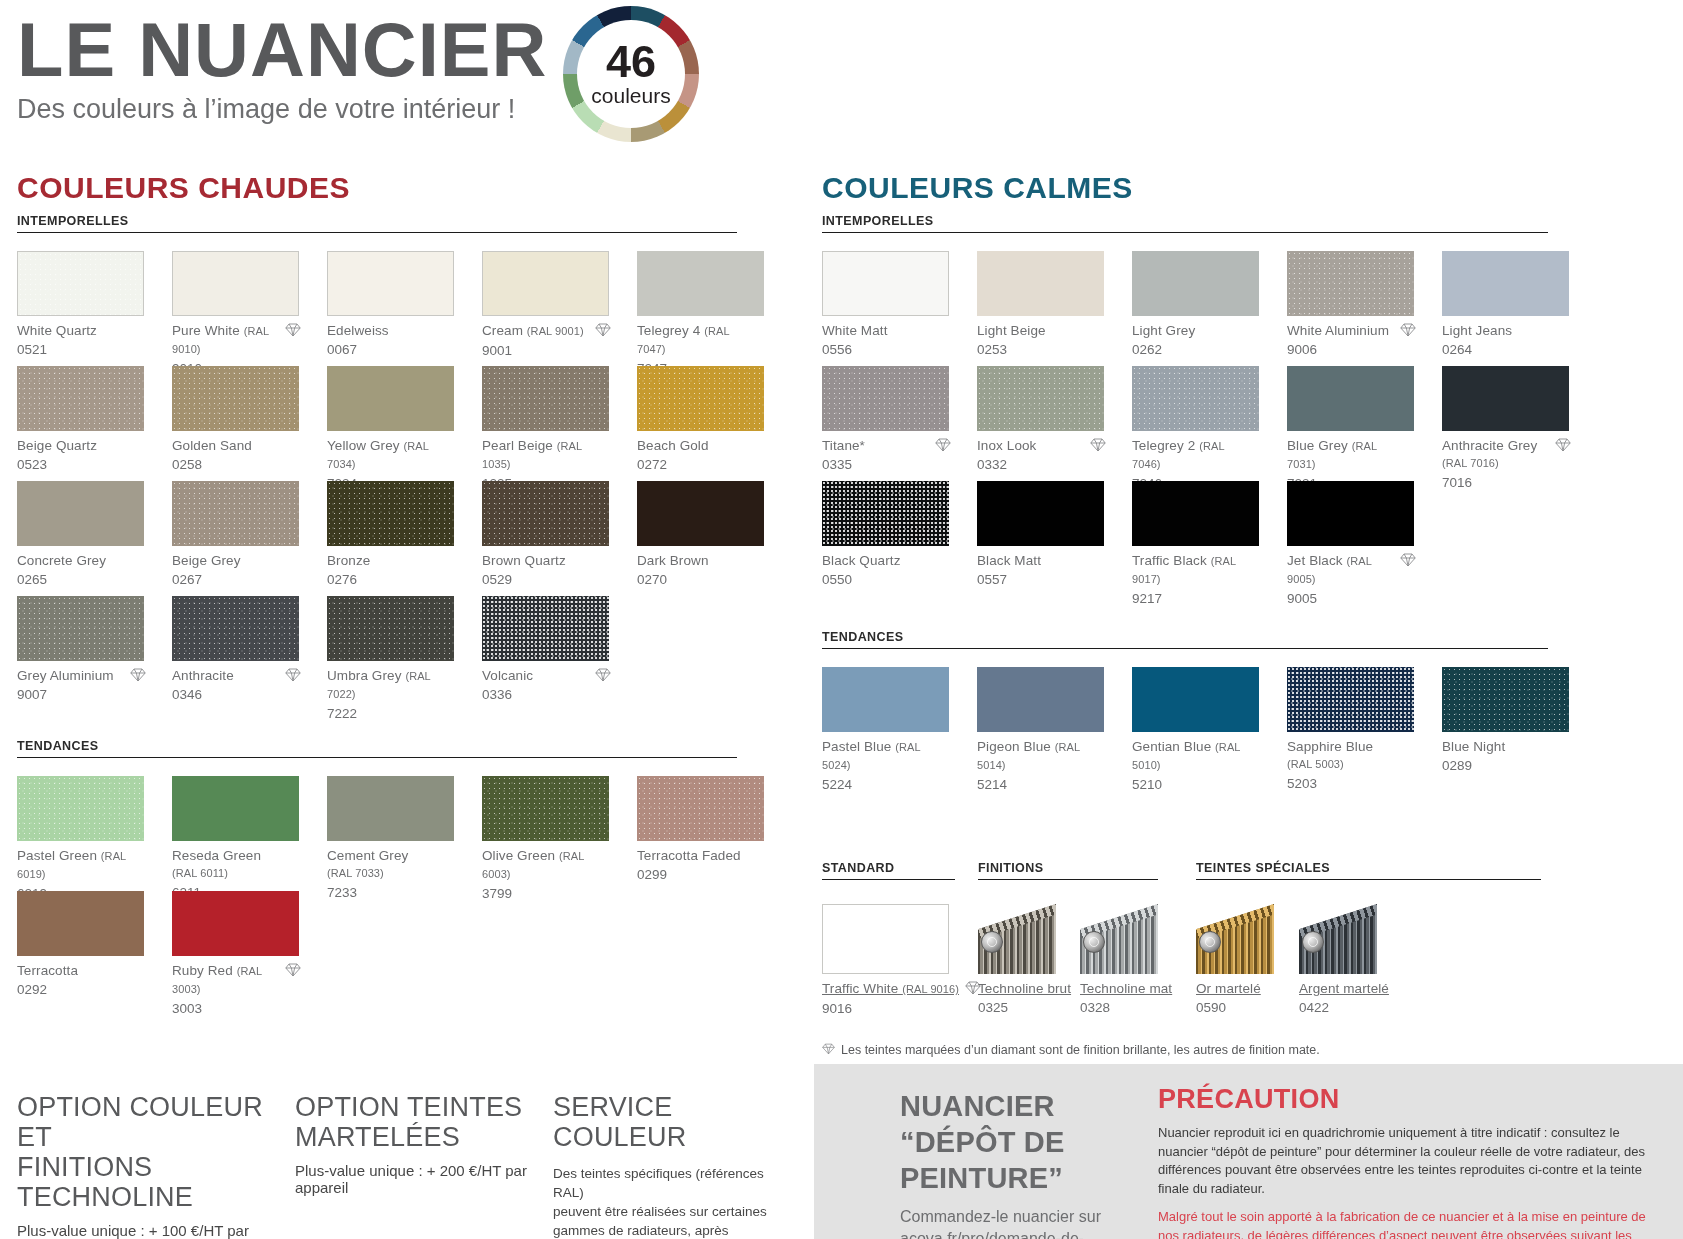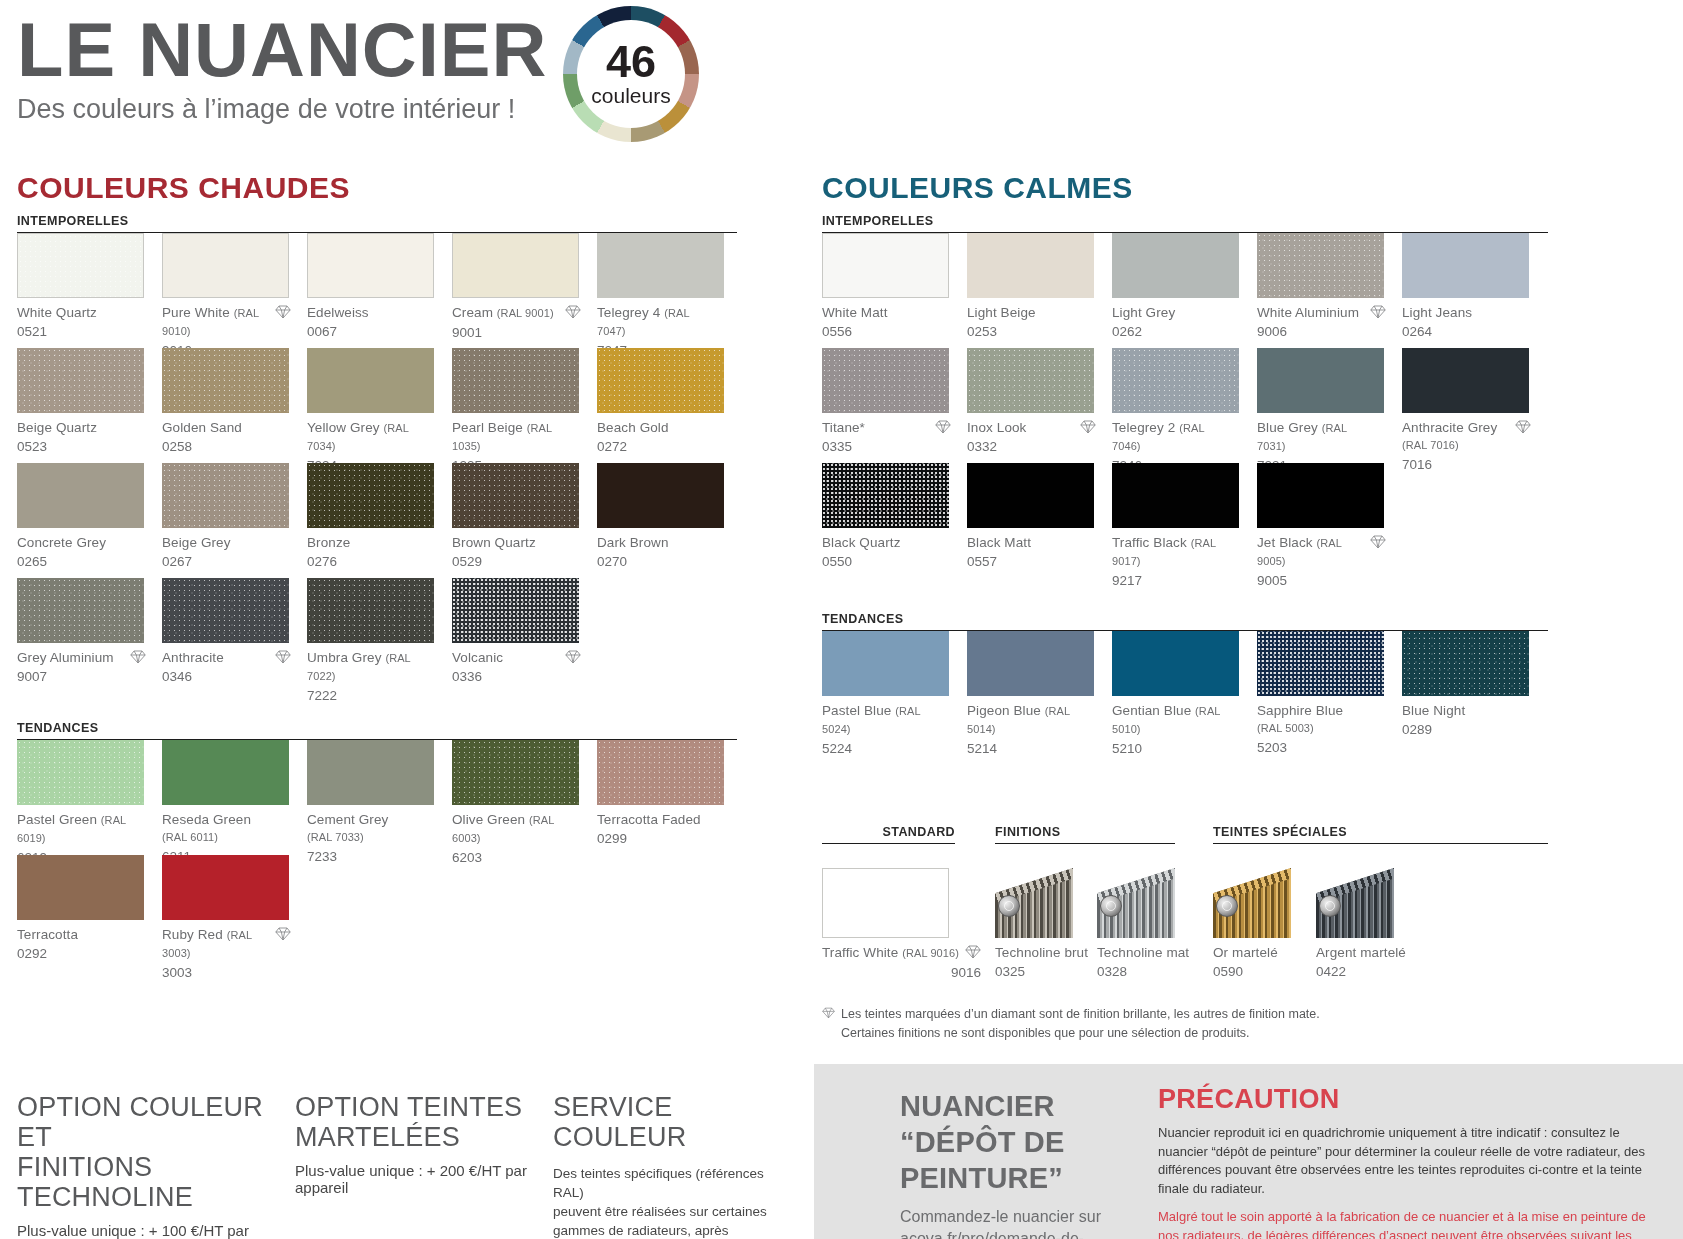--- a/index.html
+++ b/index.html
@@ -19,21 +19,21 @@
 
   
   .col{position:absolute;top:170px;}
   .col-left{left:17px;width:720px;}
   .col-right{left:822px;width:726px;}
   .col h2{margin:0;font-size:30px;line-height:36px;font-weight:700;letter-spacing:.5px;}
   .sec-label{margin-top:8px;font-size:12.5px;font-weight:700;letter-spacing:.4px;color:#2b2b2b;border-bottom:1.5px solid #1c1c1c;padding-bottom:4px;}
   .sec-label.mt{margin-top:28px;}
   .sec-label.mt2{margin-top:34px;}
 
-  .sw-grid{margin-top:0;display:grid;grid-template-columns:repeat(5,127px);column-gap:18px;grid-auto-rows:115px;}
+  .sw-grid{margin-top:18px;display:grid;grid-template-columns:repeat(5,127px);column-gap:28px;grid-auto-rows:115px;}
   .cell{position:relative;}
   .sw{width:127px;height:65px;position:relative;}
   .sw.bordered{border:1px solid #c8c8c4;box-sizing:border-box;}
   .sw.speckled::after{content:"";position:absolute;inset:0;
     background-image:radial-gradient(circle,rgba(255,255,255,.65) .6px,transparent .9px),
                      radial-gradient(circle,rgba(255,255,255,.35) .5px,transparent .8px);
     background-size:5px 5px,8px 8px;background-position:0 0,2px 3px;}
   .sw.speckled.strong::after{
     background-image:radial-gradient(circle,rgba(255,255,255,.85) .7px,transparent 1px),
                      radial-gradient(circle,rgba(255,255,255,.5) .6px,transparent .9px);
@@ -41,30 +41,30 @@
   .lbl{position:relative;margin-top:6px;font-size:13.5px;line-height:17px;color:#6d6e70;padding-right:18px;}
   .nm{letter-spacing:.1px;}
   .ral{font-size:11px;}
   .code{margin-top:2px;}
   .dia{position:absolute;right:-2px;top:1px;width:16px;height:14px;}
   .spec-items .dia{position:static;vertical-align:-2px;margin-left:6px;}
 
   
   .specials{margin-top:79px;display:flex;}
   .spec{}
-  .spec-standard{width:133px;margin-right:40px;text-align:right;}
+  .spec-standard{width:133px;margin-right:23px;}
   .spec-finitions{width:180px;margin-right:38px;}
   .spec-teintes{width:345px;}
   .spec .sec-label{margin-top:0;}
   .spec-items{margin-top:24px;display:flex;gap:24px;}
   .spec-teintes .spec-items{gap:25px;}
   .spec-items .sw{height:70px;}
   .spec-items .cell{height:auto;}
   .spec-items .lbl{padding-right:0;}
-  .spec-items .nm{white-space:nowrap;}
+  .spec-items .nm{white-space:nowrap;text-decoration:underline;}
   .rcell{width:78px;}
   .radiator{position:relative;width:78px;height:70px;background:#fff;overflow:hidden;}
   .rad-fins{position:absolute;inset:0;background:repeating-linear-gradient(90deg,var(--rd) 0 2.5px,var(--rb) 2.5px 5px,var(--rl) 5px 6.5px);clip-path:polygon(0 36%,100% 0,100% 100%,0 100%);}
   .rad-top{position:absolute;inset:0;background:repeating-linear-gradient(72deg,var(--rl) 0 4px,var(--rd) 4px 7px);clip-path:polygon(0 36%,100% 0,100% 15%,0 50%);}
   .rad-valve{position:absolute;left:3px;top:27px;width:22px;height:22px;border-radius:50%;background:radial-gradient(circle at 35% 35%,#f2f2f2,#b9b9b9 45%,#6e6e6e 80%,#4a4a4a);border:1px solid #5a5a5a;box-sizing:border-box;}
   .rad-valve::after{content:"";position:absolute;inset:5px;border-radius:50%;border:1px solid rgba(255,255,255,.7);}
 
   
   .fn{position:relative;margin-top:24px;padding-left:19px;font-size:12.5px;line-height:19px;color:#58595b;}
   .fn .dia{left:0;right:auto;top:2px;width:13px;height:12px;}
@@ -294,21 +294,21 @@
           <div class="sw" style="background-color: rgb(139, 144, 128);"></div>
           <div class="lbl">
             <div class="nm">Cement Grey <span class="ral">(RAL 7033)</span></div>
             <div class="code">7233</div>
           </div>
         </div>
         <div class="cell">
           <div class="sw speckled" style="background-color: rgb(77, 92, 51);"></div>
           <div class="lbl">
             <div class="nm">Olive Green <span class="ral">(RAL 6003)</span></div>
-            <div class="code">6203</div>
+            <div class="code">3799</div>
           </div>
         </div>
         <div class="cell">
           <div class="sw speckled" style="background-color: rgb(177, 139, 127);"></div>
           <div class="lbl">
             <div class="nm">Terracotta Faded</div>
             <div class="code">0299</div>
           </div>
         </div>
         <div class="cell">

